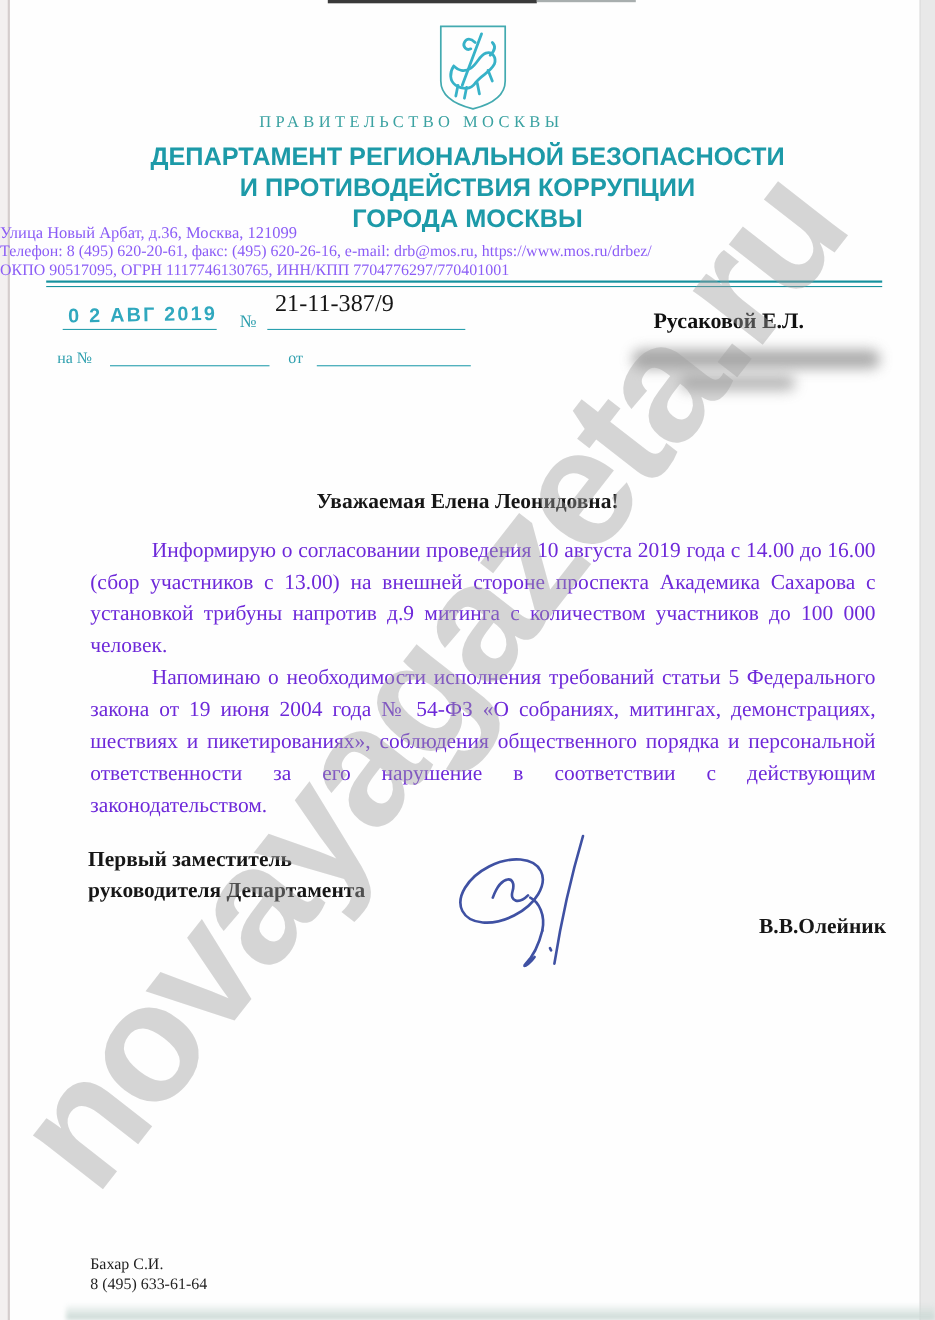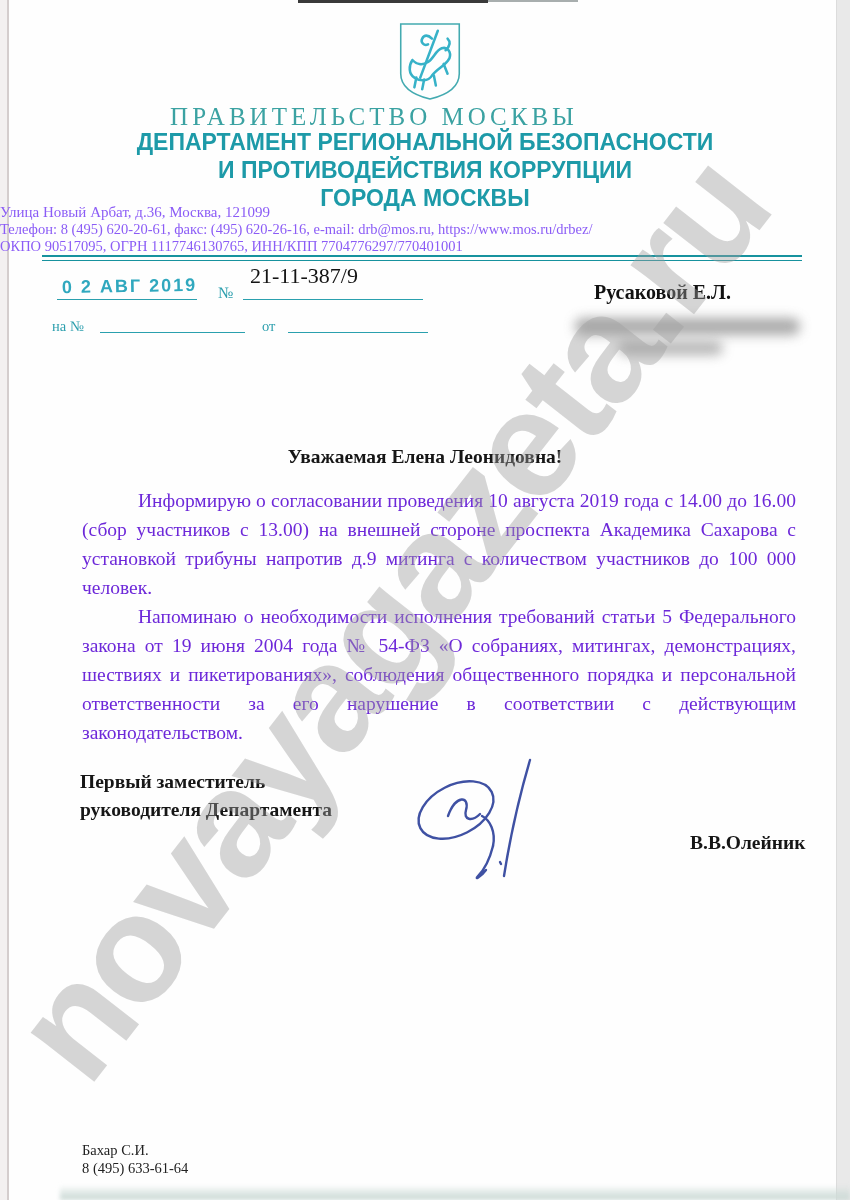--- a/index.html
+++ b/index.html
@@ -19,21 +19,21 @@
   
   .watermark{
     position:absolute;left:390px;top:618px;z-index:6;pointer-events:none;
     transform:translate(-50%,-50%) rotate(-52deg);
     font-family:"Liberation Sans",sans-serif;font-weight:bold;
     font-size:152px;letter-spacing:-5px;color:#9f9f9f;opacity:.42;white-space:nowrap;
   }
   
   .emblem{position:absolute;left:394px;top:21px;}
   .gov{position:absolute;left:0;top:103px;width:748px;text-align:center;
-    font-family:"Liberation Serif",serif;font-size:25px;letter-spacing:4px;color:#3ba2a2;}
+    font-family:"Liberation Serif",serif;font-size:15px;letter-spacing:4px;color:#3ba2a2;}
   .dept{position:absolute;left:0;top:128px;width:850px;text-align:center;
     font-family:"Liberation Sans",sans-serif;font-weight:bold;font-size:23px;line-height:28px;color:#1d9aa8;}
   .addr{position:absolute;left:0;width:850px;color:#8b5cf6;font-size:15px;}
   .addr1{top:204px;}
   .addr2{top:221px;font-size:14.5px;}
   .addr3{top:238px;font-size:14.5px;}
   .rule{position:absolute;left:42px;top:255px;width:760px;height:3px;
     border-top:2px solid #17929e;border-bottom:1px solid #17929e;}
   
   .stamp{position:absolute;left:62px;top:276px;transform:rotate(-1deg);

